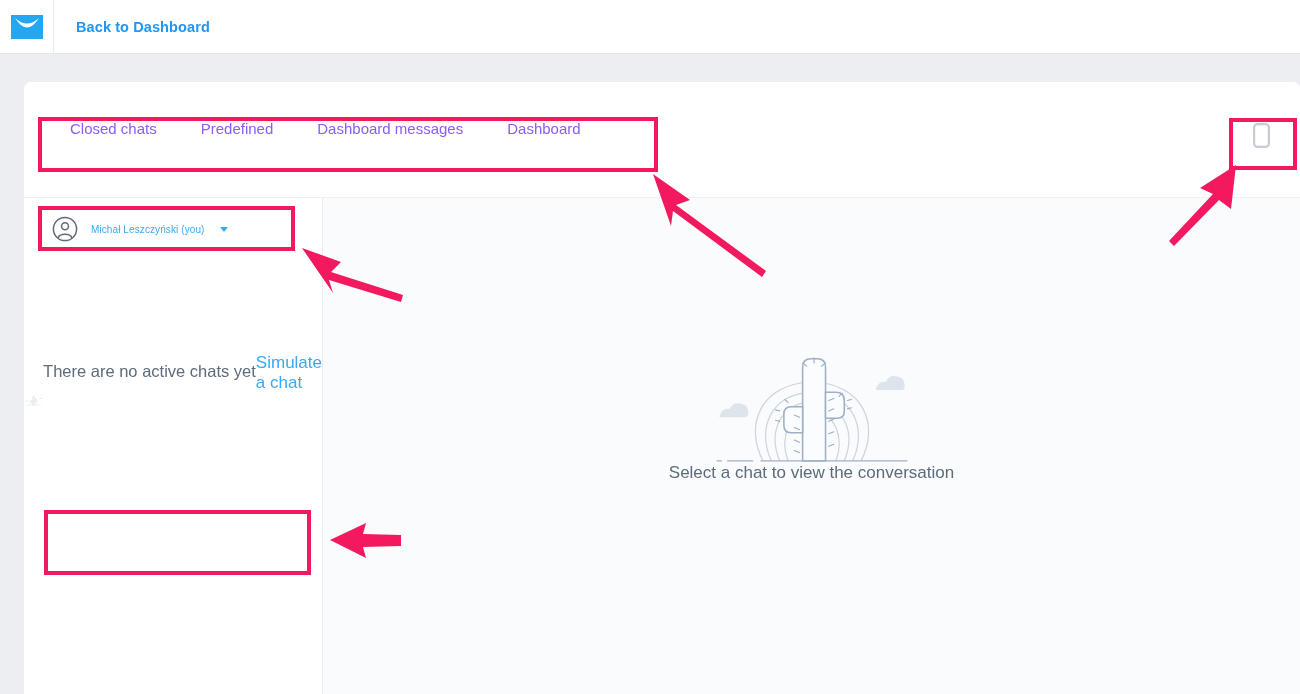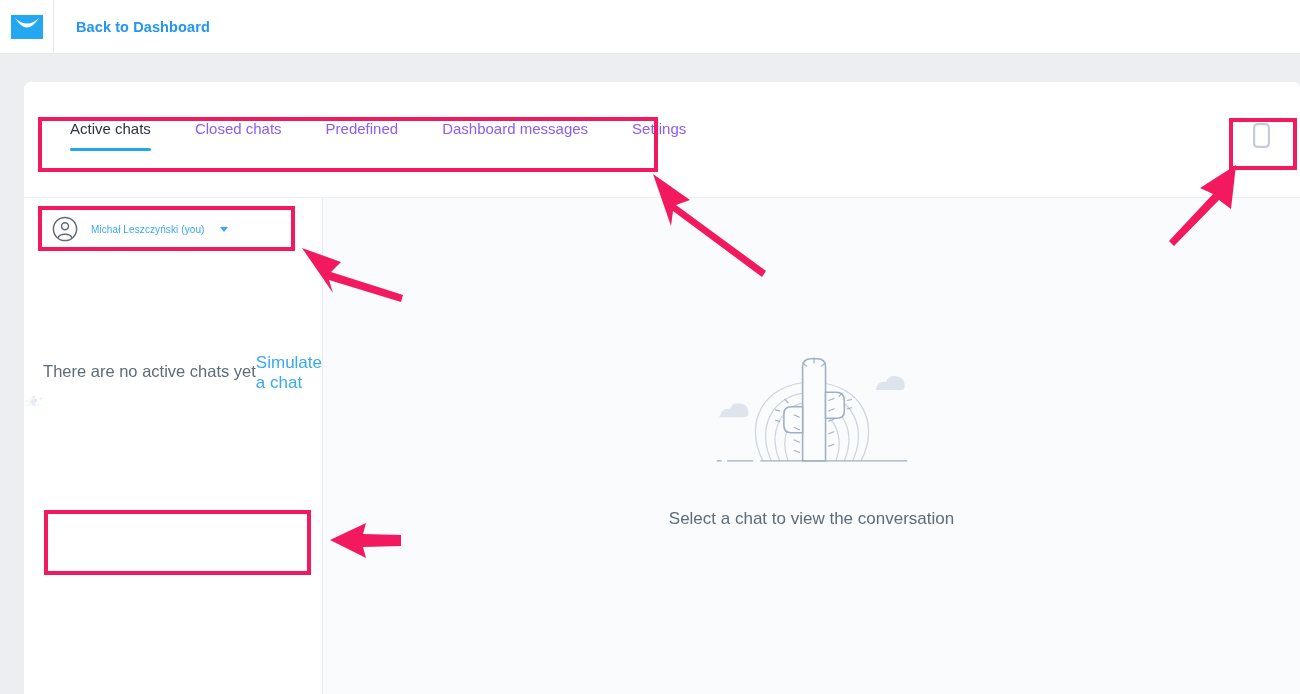--- a/index.html
+++ b/index.html
@@ -101,21 +101,21 @@
   }
 
   .mainpane {
     flex: 1; height: 100%;
     background: #fafbfc;
     display: flex; flex-direction: column;
     align-items: center; justify-content: flex-start;
     padding-top: 140px;
   }
   .main-empty-text {
-    font-size: 17px; color: #5d6b7a; margin-top: 46px;
+    font-size: 17px; color: #5d6b7a; 
   }
 
   
   .anno-layer {
     position: absolute; left: 0; top: 0;
     width: 1300px; height: 694px; pointer-events: none;
   }
   .anno-box {
     position: absolute;
     border: 4px solid #f2195f;
@@ -134,25 +134,24 @@
         <path d="M4 3 Q16 22 28 3 Q16 14 4 3 Z" fill="#ffffff"></path>
       </svg>
     </div>
     <div class="back-link">Back to Dashboard</div>
   </div>
 
   <div class="card">
 
     <div class="tabrow">
       <div class="tabs">
-        <div class="tab active">Active chats</div>
         <div class="tab">Closed chats</div>
         <div class="tab">Predefined</div>
         <div class="tab">Dashboard messages</div>
-        <div class="tab">Settings</div>
+        <div class="tab">Dashboard</div>
       </div>
 
       <div class="device-btn">
         <svg width="17" height="25" viewBox="0 0 17 25">
           <rect x="1.1" y="1.1" width="14.8" height="22.8" rx="3.4" fill="none" stroke="#c4ccd6" stroke-width="2.2"></rect>
         </svg>
       </div>
     </div>
 
     <div class="body-split">

